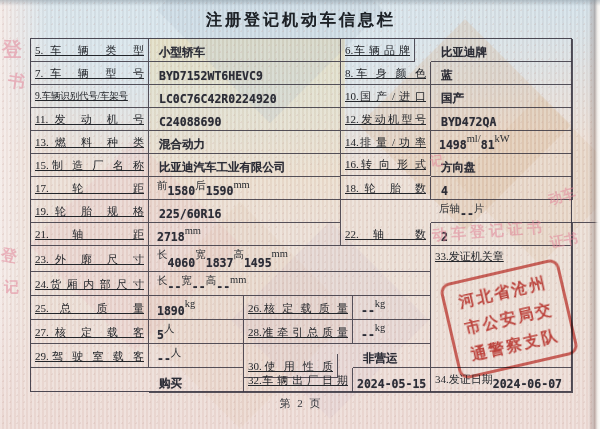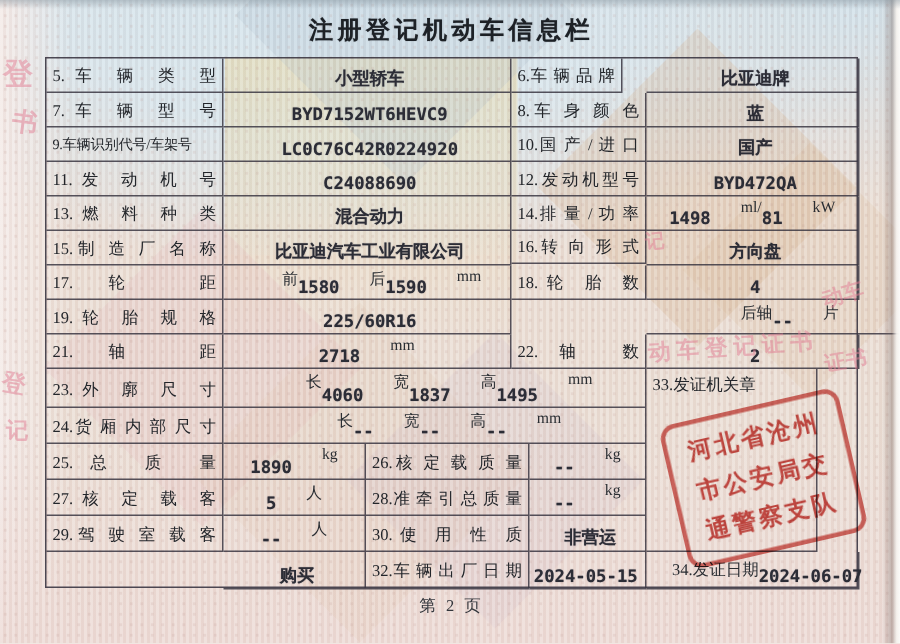--- a/index.html
+++ b/index.html
@@ -15,27 +15,27 @@
   .stripes{left:0;top:0;width:100%;height:100%;background:repeating-linear-gradient(90deg,rgba(255,255,255,.22) 0 2px,rgba(208,178,170,.10) 2px 4px);}
   .dots{left:0;top:0;width:100%;height:100%;background-image:radial-gradient(rgba(186,146,138,.16) 1px,transparent 1px);background-size:7px 7px;}
   .edge-right{right:0;top:0;width:12px;height:100%;background:linear-gradient(90deg,rgba(0,0,0,0),rgba(118,100,96,.38) 55%,rgba(246,243,239,.95) 82%,#fbfaf8);}
   .edge-top{left:0;top:0;width:100%;height:6px;background:linear-gradient(180deg,rgba(128,142,152,.45),rgba(128,142,152,0));}
   
   .title{position:absolute;left:30px;top:10px;width:542px;text-align:center;font-weight:700;font-size:16px;letter-spacing:3px;color:#1d2126;font-family:"Liberation Sans","DejaVu Sans",sans-serif;text-shadow:0 0 .6px rgba(20,25,35,.5);}
   .footer{position:absolute;left:30px;top:396px;width:542px;text-align:center;font-family:"Liberation Serif","DejaVu Serif",serif;font-size:11px;letter-spacing:2px;color:#33363c;}
   
   .tbl{position:absolute;left:30px;top:38px;width:542px;height:354px;border:1.4px solid rgba(58,54,66,.9);box-sizing:border-box;}
   .cell{position:absolute;box-sizing:border-box;border-right:1px solid rgba(58,54,66,.85);border-bottom:1px solid rgba(58,54,66,.85);}
-  .lbl{display:flex;align-items:center;font-family:"Liberation Serif","DejaVu Serif",serif;font-size:11px;color:#23262b;padding:1px 4px 0 4px;}
+  .lbl{display:flex;align-items:center;font-family:"Liberation Serif","DejaVu Serif",serif;font-size:11px;color:#23262b;padding:1px 4px 0 4px;text-decoration:underline;}
   .lbl.sm{font-size:9.5px;letter-spacing:-.2px;}
   .j{display:block;width:100%;text-align:justify;text-align-last:justify;}
-  .val{display:flex;align-items:flex-end;padding:0 6px 1px 10px;justify-content:center;}
+  .val{display:flex;align-items:flex-end;padding:0 6px 1px 10px;}
   .val.multi{padding:0 8px 1px 8px;}
   .v{font-family:"DejaVu Sans Mono","Liberation Mono",monospace;font-weight:700;font-size:11.5px;color:#2c2d36;text-shadow:0 0 .7px rgba(40,42,60,.55);white-space:nowrap;}
-  .pr{font-family:"Liberation Serif","DejaVu Serif",serif;font-size:10.5px;color:#2a2e33;align-self:flex-start;padding-top:2px;white-space:nowrap;margin-left:20px;}
+  .pr{font-family:"Liberation Serif","DejaVu Serif",serif;font-size:10.5px;color:#2a2e33;align-self:flex-start;padding-top:2px;white-space:nowrap;}
   
   .seal{position:absolute;left:448px;top:270px;width:116px;height:92px;border:3.5px solid rgba(199,52,46,.72);border-radius:10px;transform:rotate(-13deg);display:flex;flex-direction:column;justify-content:space-evenly;align-items:center;mix-blend-mode:multiply;filter:blur(.3px);}
   .seal span{font-weight:700;font-size:16px;letter-spacing:2px;color:rgba(196,48,42,.85);line-height:1;white-space:nowrap;}
   
   .wm{position:absolute;color:rgba(226,125,148,.5);font-weight:700;pointer-events:none;white-space:nowrap;}
 </style>
 </head>
 <body>
 
 <div class="page">
@@ -238,38 +238,38 @@
         <span class="pr">kg</span>
     </div>
 
     <div class="cell lbl" style="left:0;top:305px;width:118px;height:24px">
         <span class="j">29.驾 驶 室 载 客</span>
       </div>
     <div class="cell val multi" style="left:118px;top:305px;width:95px;height:24px">
       <span class="v">--</span>
         <span class="pr">人</span>
     </div>
-    <div class="cell lbl" style="left:213px;top:305px;width:109px;height:24px">
+    <div class="cell lbl" style="left:213px;top:315px;width:94px;height:24px">
         <span class="j">30.使 用 性 质</span>
       </div>
     <div class="cell val" style="left:322px;top:305px;width:78px;height:24px">
         <span class="v">非营运</span>
       </div>
 
     <div class="cell val" style="left:118px;top:329px;width:95px;height:25px">
         <span class="v">购买</span>
       </div>
     <div class="cell lbl" style="left:213px;top:329px;width:109px;height:25px">
         <span class="j">32.车 辆 出 厂 日 期</span>
       </div>
     <div class="cell val" style="left:322px;top:329px;width:78px;height:25px;padding-left:4px">
         <span class="v">2024-05-15</span>
       </div>
 
-    <div class="cell" style="left:400px;top:207px;width:114px;height:122px">
+    <div class="cell" style="left:400px;top:207px;width:142px;height:122px">
       <div class="lbl" style="padding:3px 0 0 4px">
           <span>33.发证机关章</span>
         </div>
     </div>
     <div class="cell val multi" style="left:400px;top:329px;width:142px;height:25px;padding:0 4px 1px 4px">
       <span class="pr" style="font-size:11px;align-self:center;padding-top:0">34.发证日期</span>
       <span class="v">2024-06-07</span>
     </div>
   </div>
 

